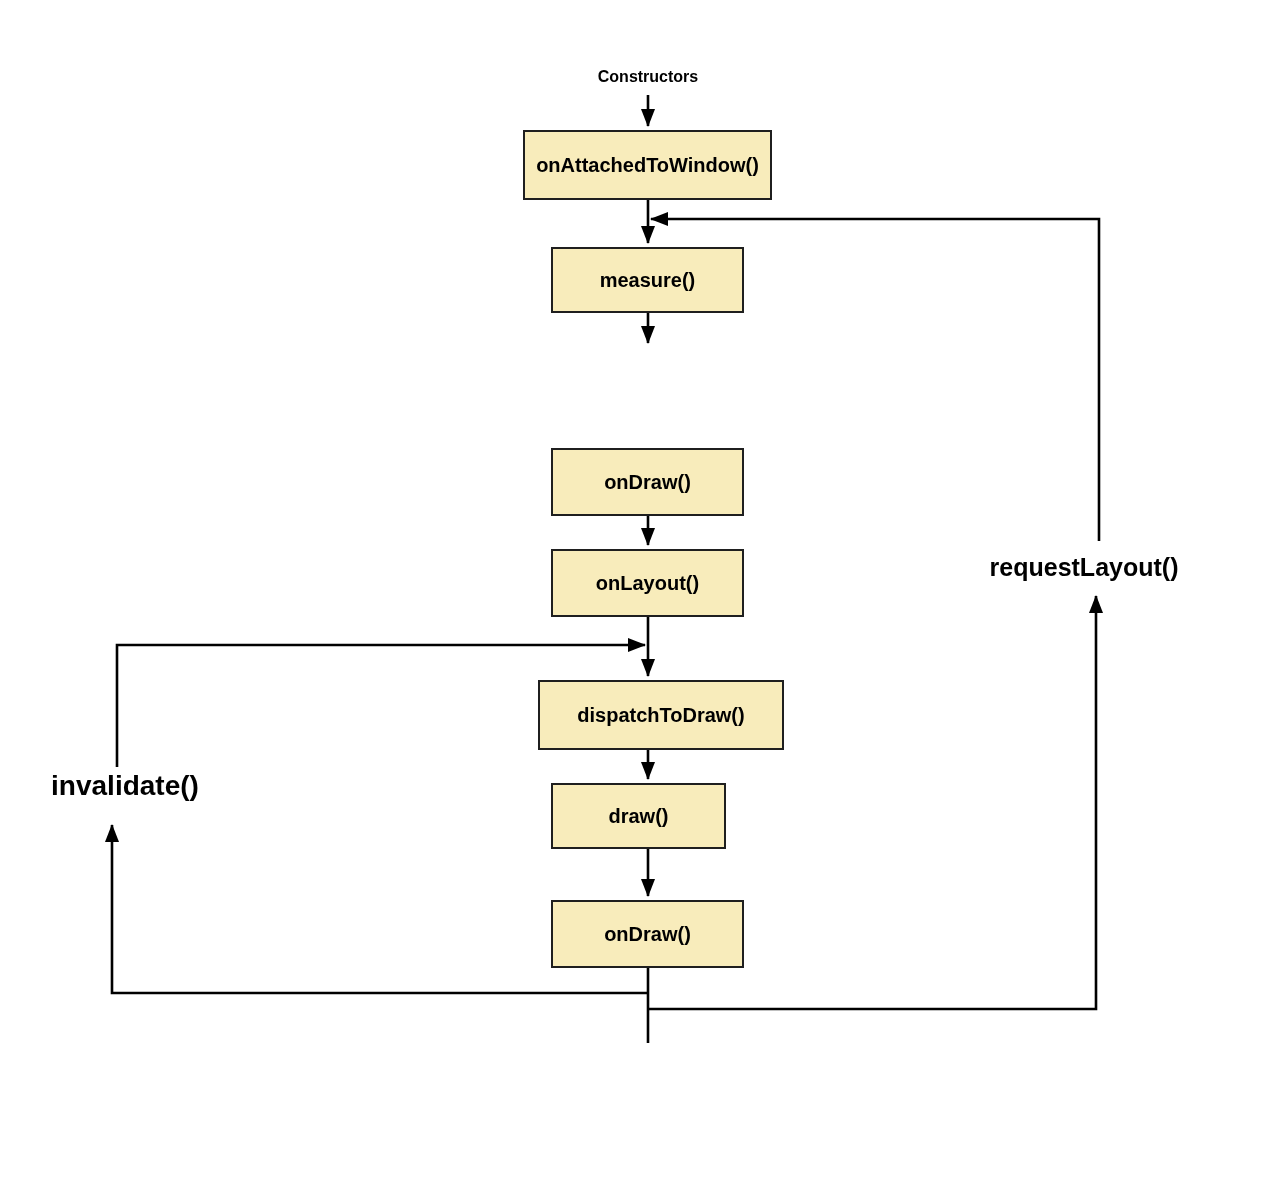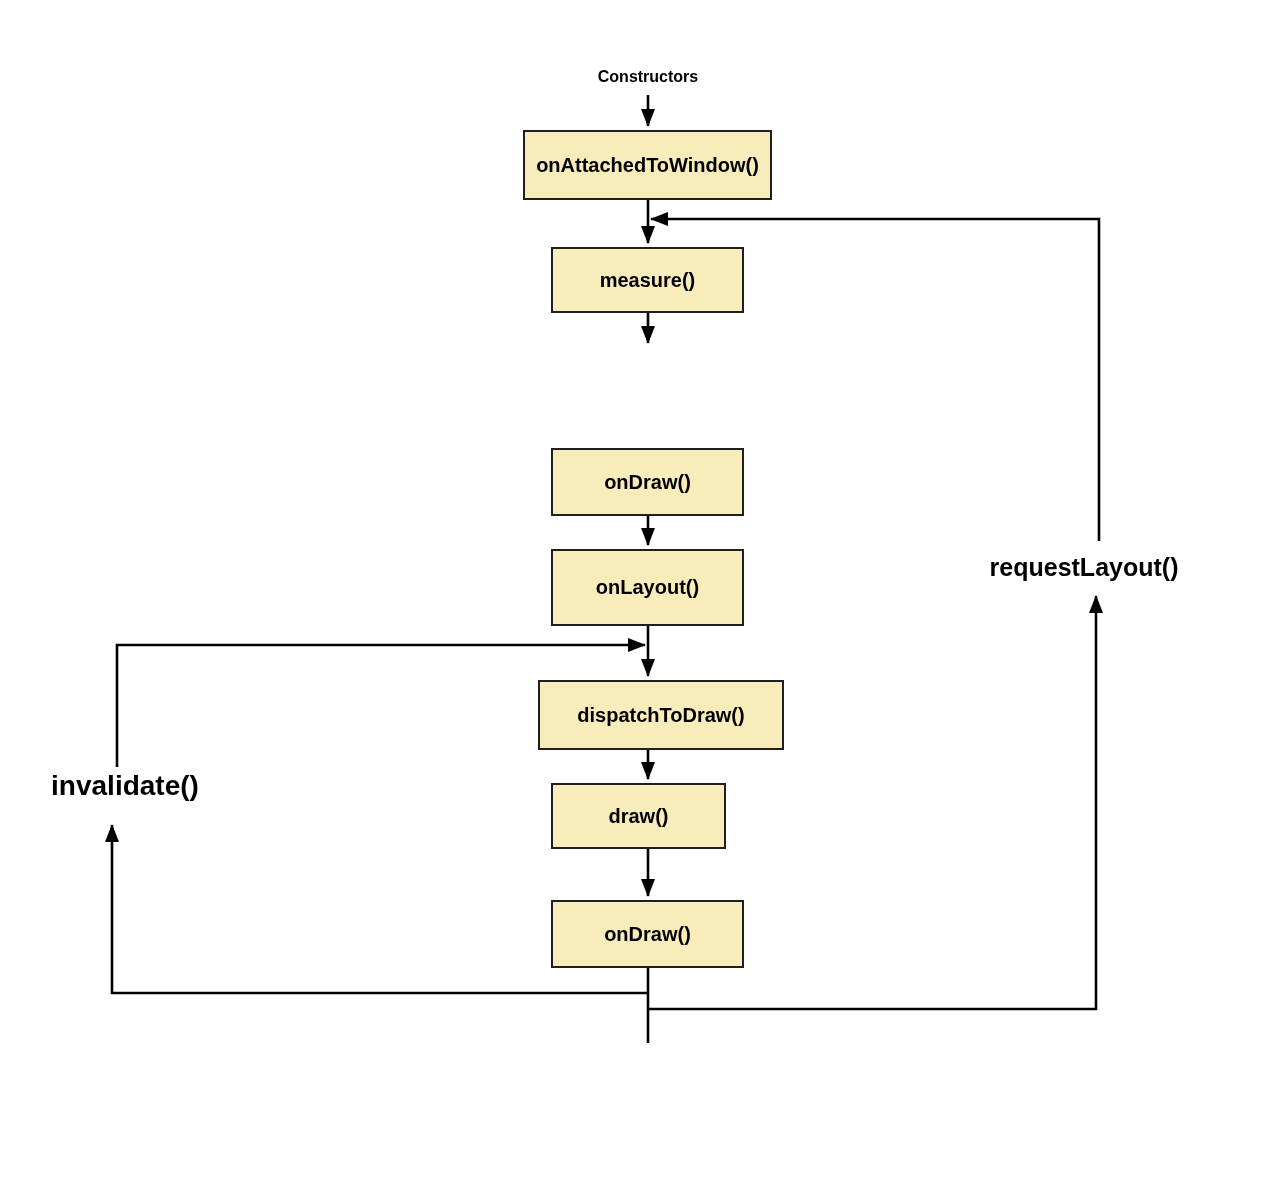--- a/index.html
+++ b/index.html
@@ -88,21 +88,21 @@
 
   <div class="node" style="left:551px;top:247px;width:193px;height:66px;">
     <span>measure()</span>
   </div>
 
 
   <div class="node" style="left:551px;top:448px;width:193px;height:68px;">
     <span>onDraw()</span>
   </div>
 
-  <div class="node" style="left:551px;top:549px;width:193px;height:77px;">
+  <div class="node" style="left:551px;top:549px;width:193px;height:68px;">
     <span>onLayout()</span>
   </div>
 
   <div class="node" style="left:538px;top:680px;width:246px;height:70px;">
     <span>dispatchToDraw()</span>
   </div>
 
   <div class="node" style="left:551px;top:783px;width:175px;height:66px;">
     <span>draw()</span>
   </div>

